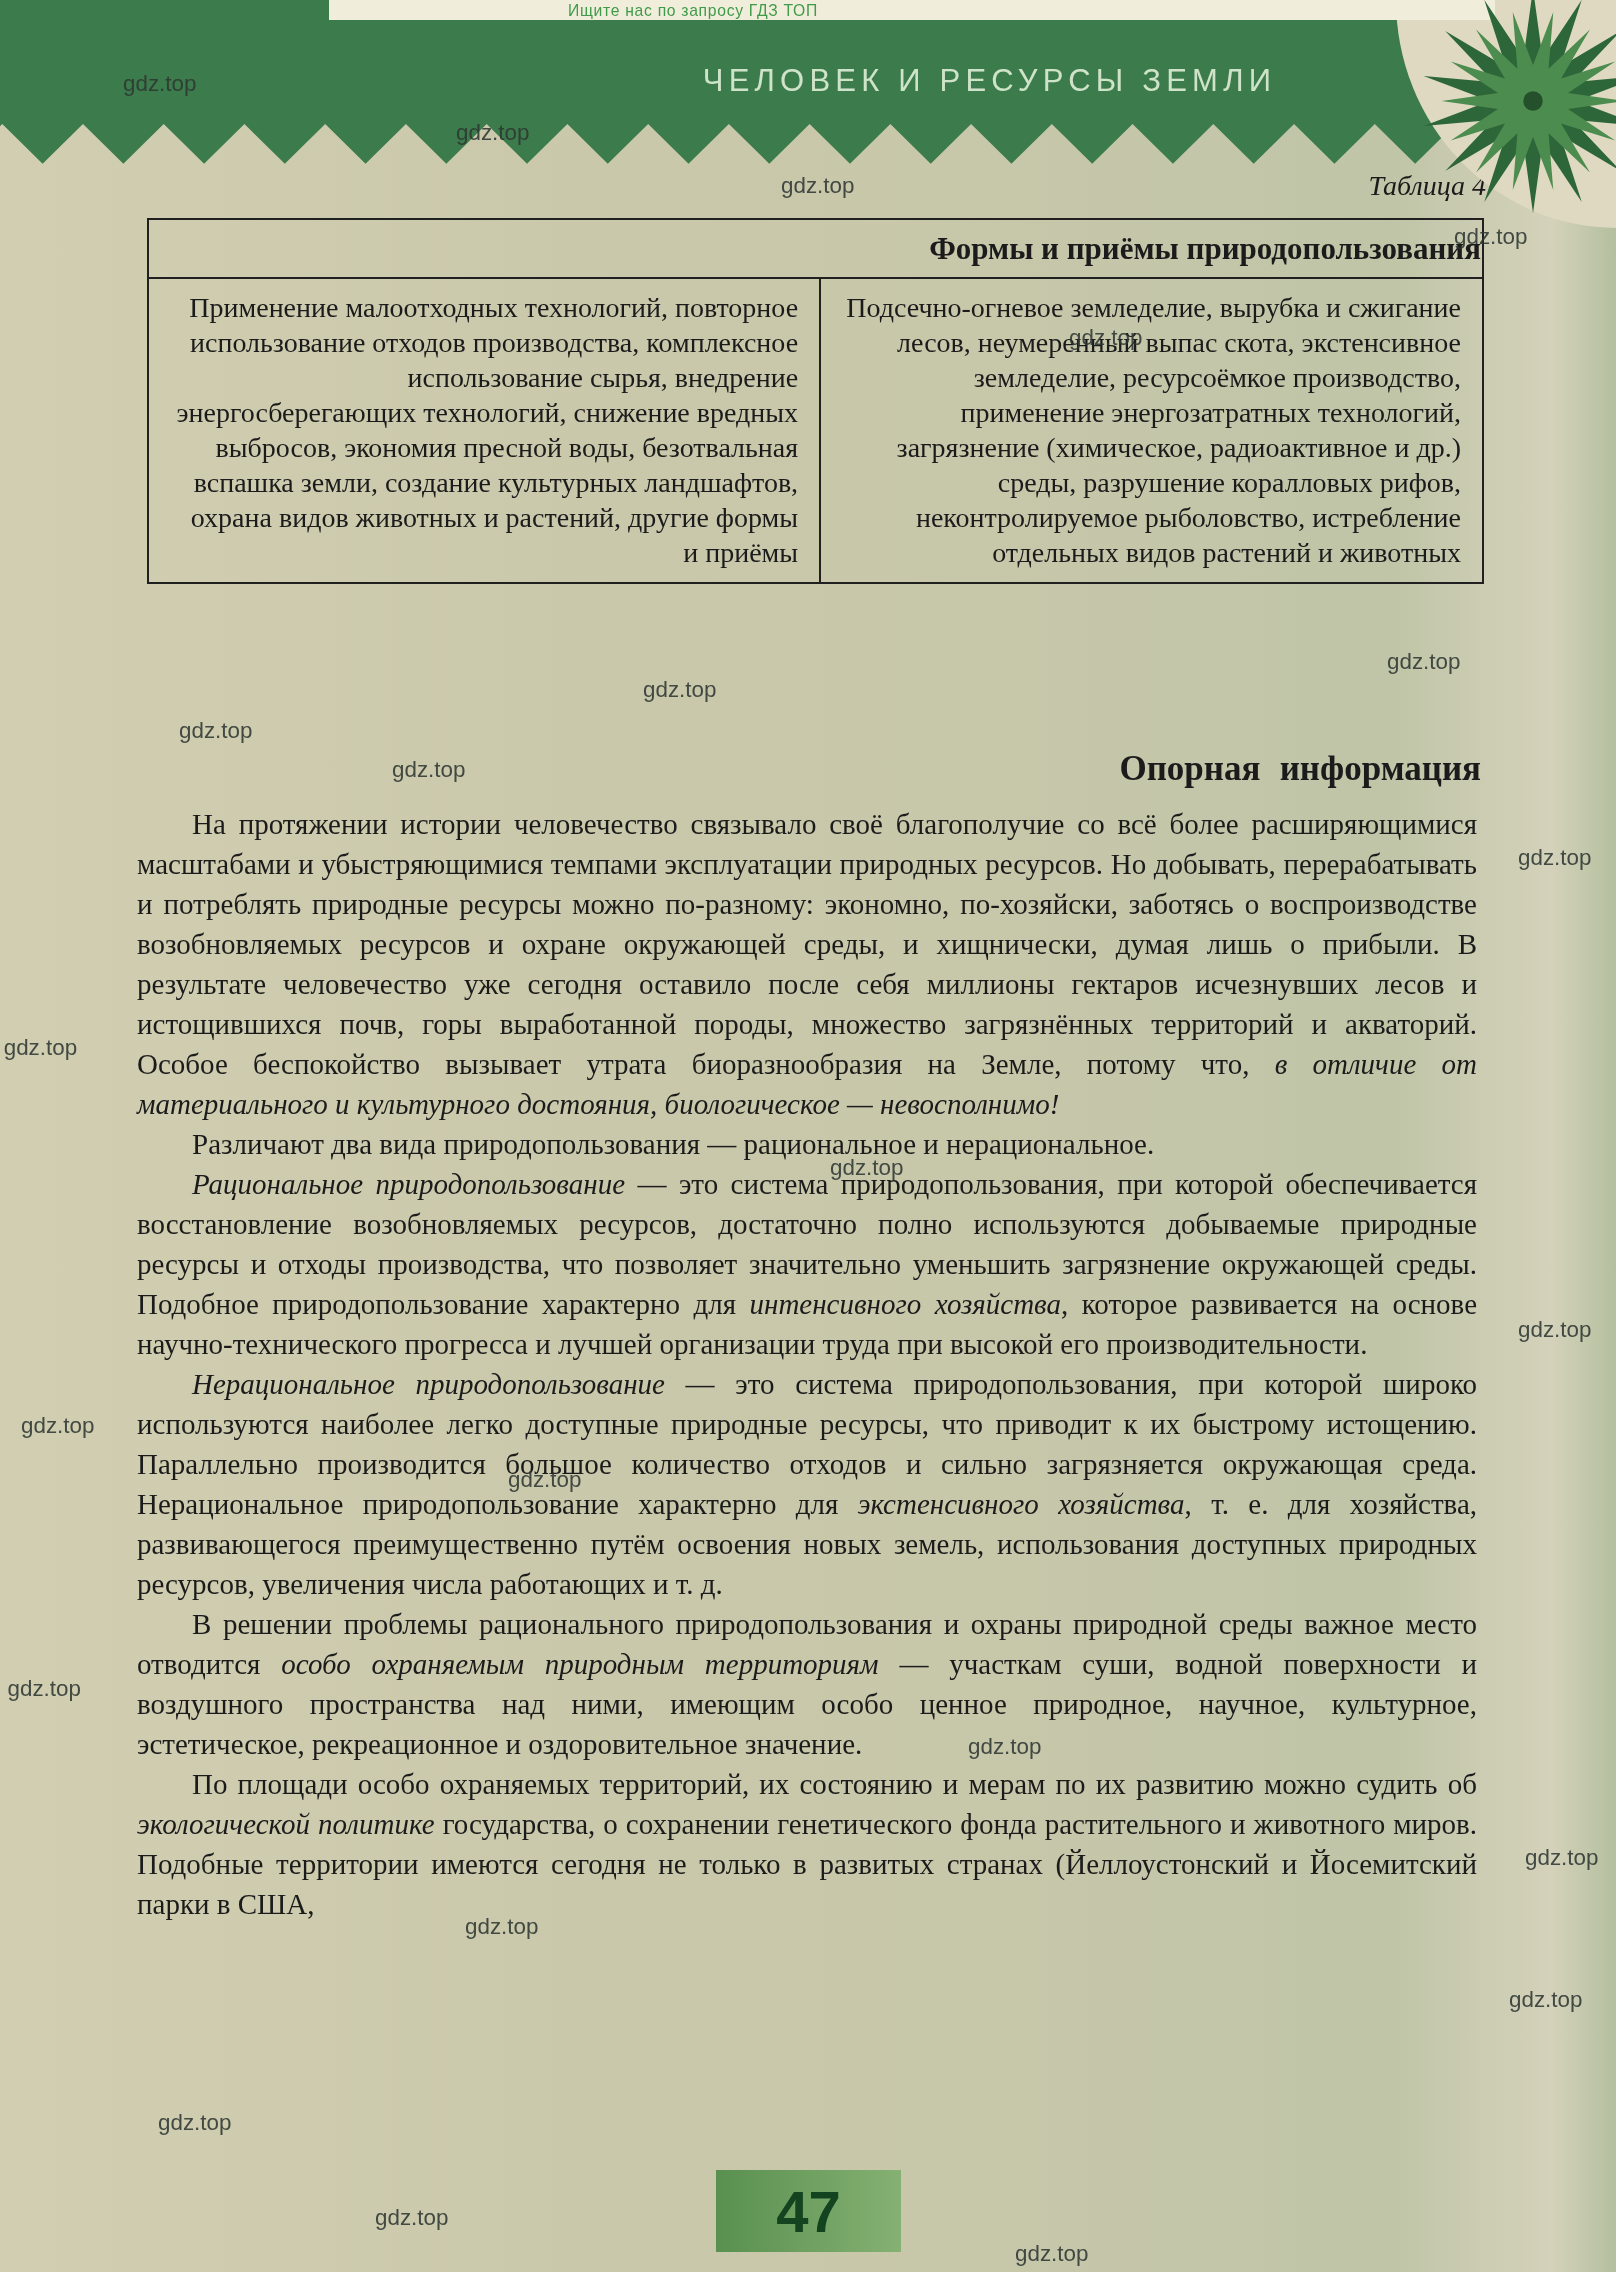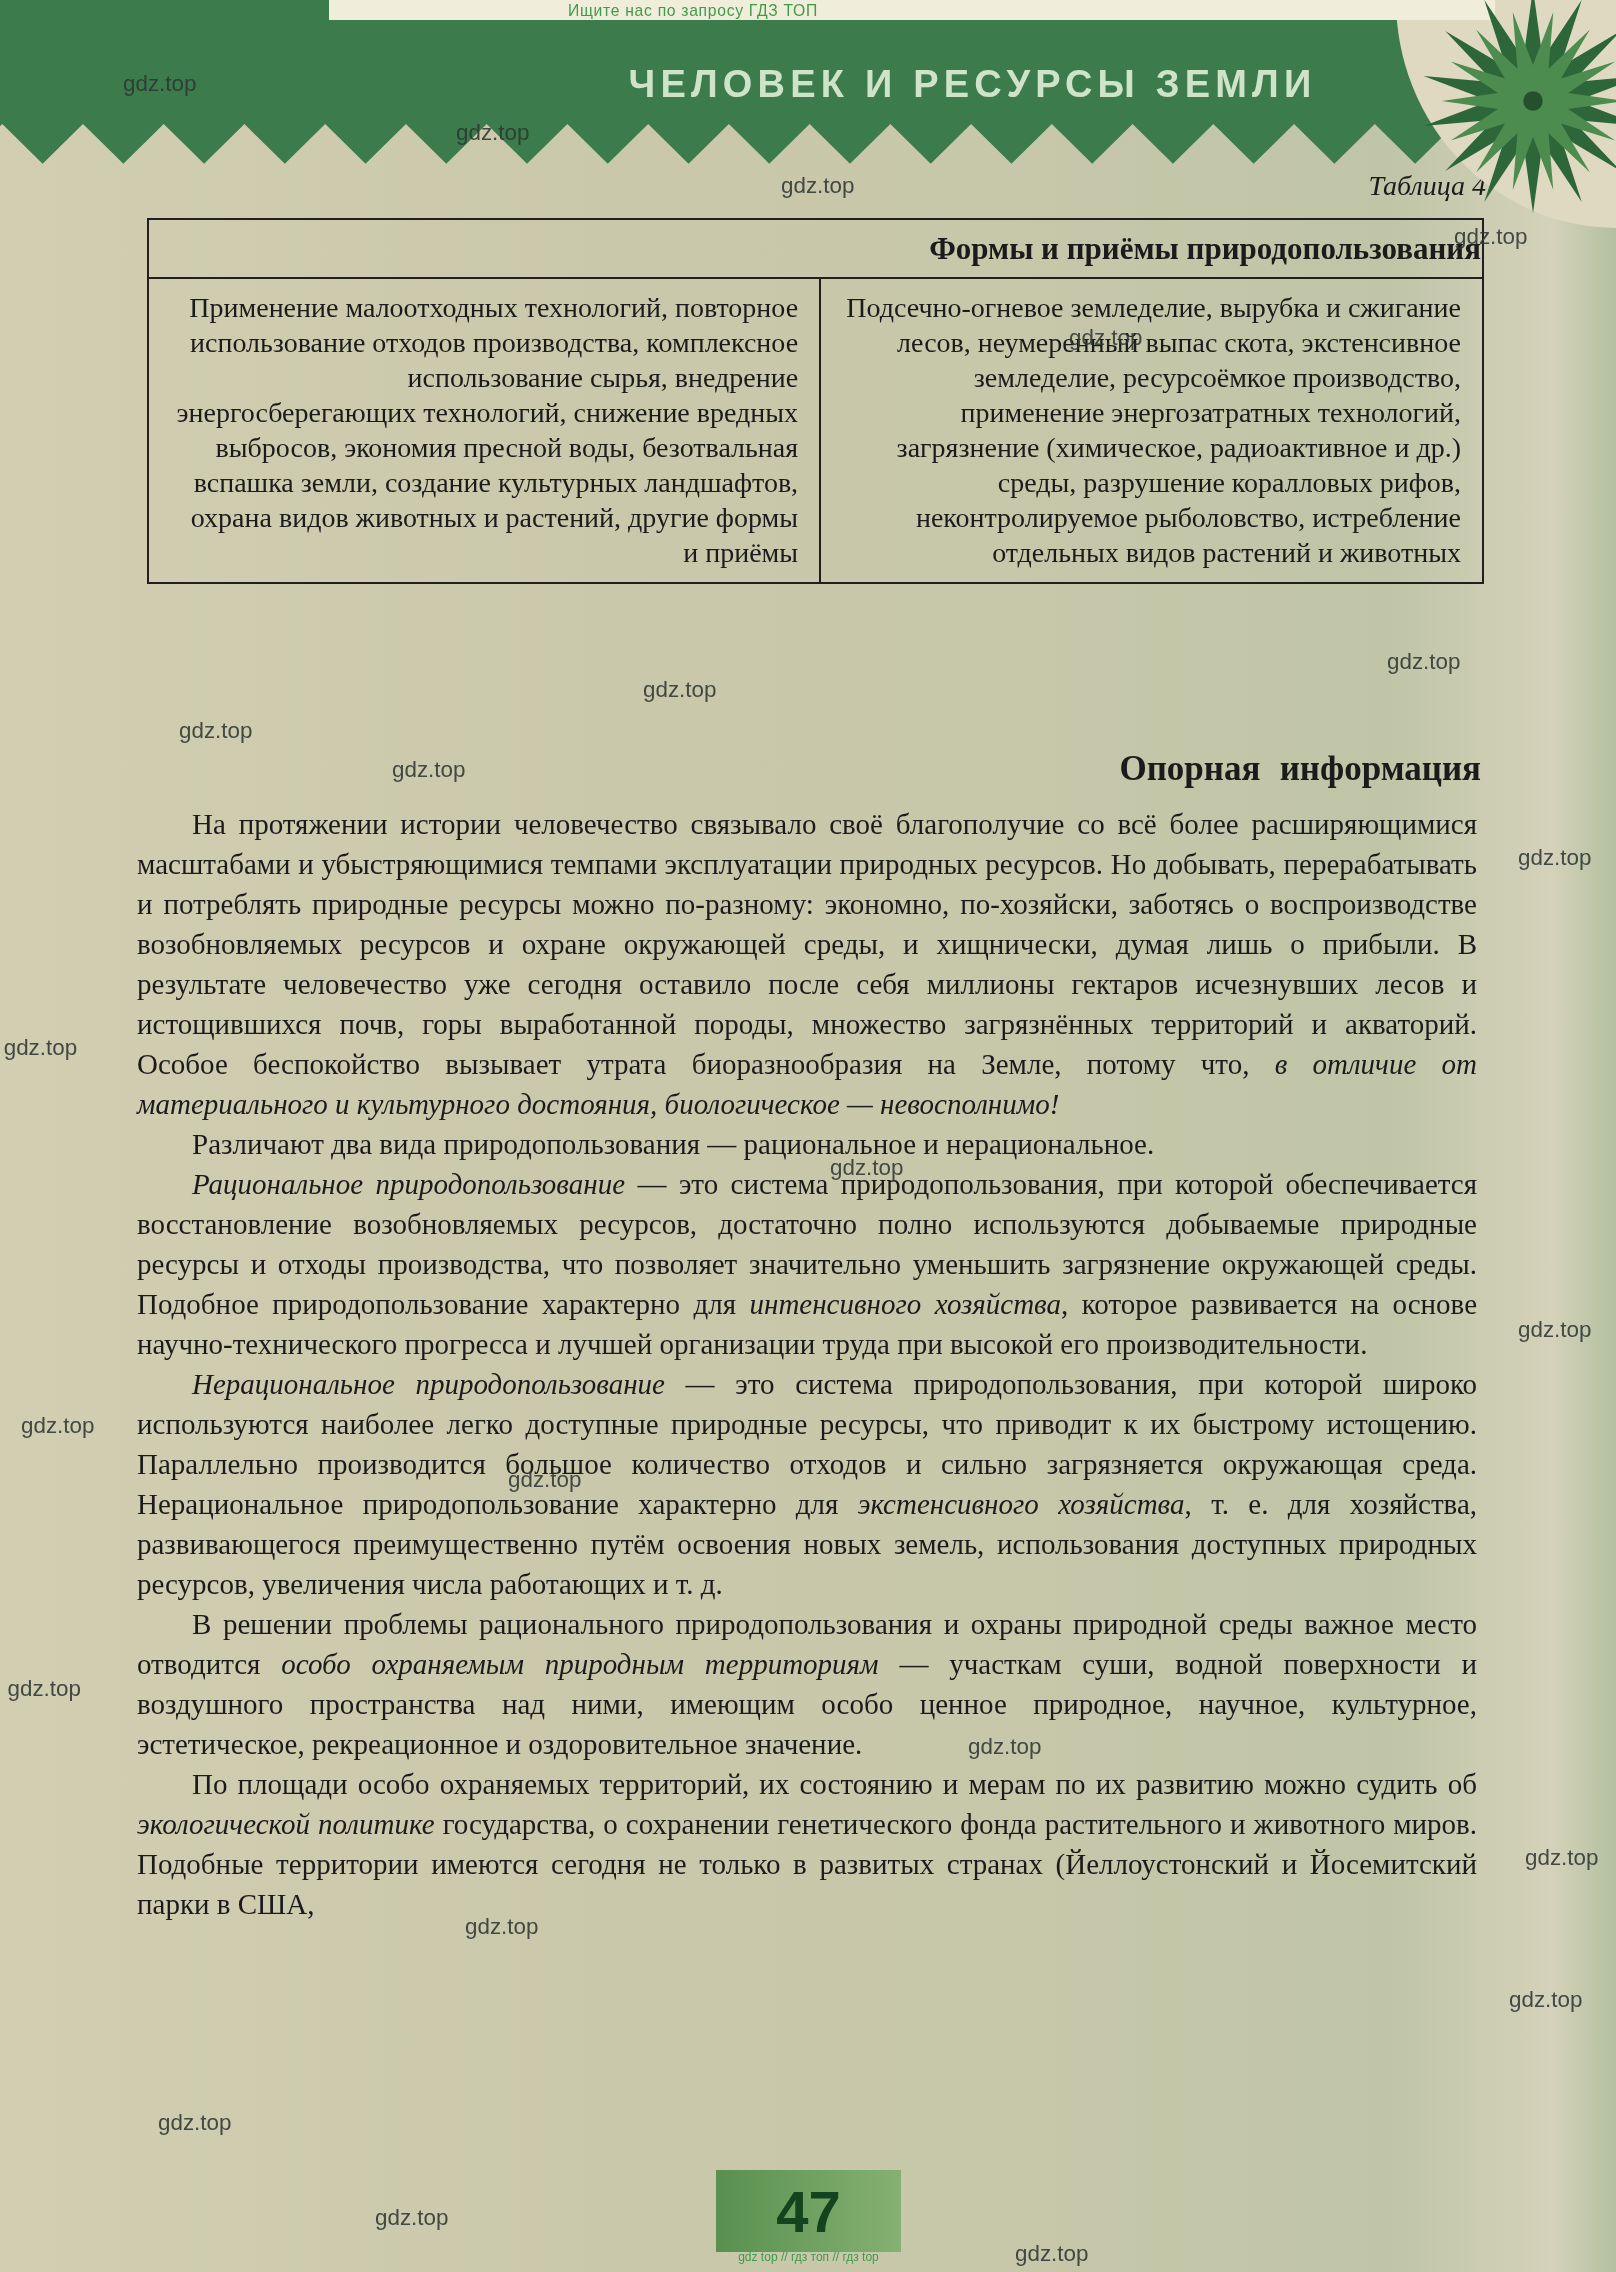--- a/index.html
+++ b/index.html
@@ -5,22 +5,22 @@
   html,body { margin:0; padding:0; background:#888; }
   .page {
     position:relative; width:1617px; height:2273px; overflow:hidden;
     background:linear-gradient(90deg,#d1ceb1 0%,#cac8ab 38%,#c7c7aa 62%,#c0c5a7 86%,#d4d2ba 96%,#b3bf9e 100%);
     font-family:"Liberation Serif", serif; color:#1b1b1b;
   }
   .band-svg { position:absolute; left:0; top:0; width:1617px; height:166px; z-index:1; }
   .top-strip { position:absolute; left:329px; top:0; width:1166px; height:20px; background:#f0edda; z-index:5; }
   .top-note { position:absolute; left:568px; top:1.5px; width:523px; text-align:left;
     font-family:"Liberation Sans", sans-serif; font-size:15.7px; color:#3f9b49; letter-spacing:0.7px; z-index:6; }
-  .band-title { position:absolute; left:524px; top:63px; width:897px; text-align:center; z-index:3;
-    font-family:"Liberation Sans", sans-serif; font-weight:bold; font-size:38px; letter-spacing:5.2px; color:#cfe3c8; }
+  .band-title { position:absolute; left:541px; top:63px; width:897px; text-align:center; z-index:3;
+    font-family:"Liberation Sans", sans-serif; font-weight:normal; font-size:31px; letter-spacing:5.2px; color:#cfe3c8; }
   .corner { position:absolute; right:0; top:0; width:221px; height:228px; background:#ded9c0;
     border-radius:0 0 0 100%; z-index:4; }
   .star-svg { position:absolute; left:1417px; top:-15px; width:232px; height:232px; z-index:5; }
   .table-caption { position:absolute; top:170px; right:131px; font-size:28px; font-style:italic; z-index:2; }
   .nature-table { position:absolute; left:147px; top:218px; width:1337px; border-collapse:collapse; z-index:2; }
   .nature-table th, .nature-table td { border:2.2px solid #202020;text-align:right; }
   .t-title  { height:55px; font-size:31px; font-weight:bold; text-align:center; }
   .t-col    { height:58px; font-size:30px; font-weight:bold; text-align:center; width:50%; }
   .t-cell   { vertical-align:top; padding:10.5px 21px 12px; font-size:28px; line-height:35px; text-align:justify; }
   .section-heading { position:absolute; left:143px; top:749px; width:1338px; margin:0; text-align:right;
@@ -79,21 +79,20 @@
       <p><i>Рациональное природопользование</i><span> — это система природопользования, при которой обеспечивается восстановление возобновляемых ресурсов, достаточно полно используются добываемые природные ресурсы и отходы производства, что позволяет значительно уменьшить загрязнение окружающей среды. Подобное природопользование характерно для </span><i>интенсивного хозяйства</i><span>, которое развивается на основе научно-технического прогресса и лучшей организации труда при высокой его производительности.</span></p>
       <p><i>Нерациональное природопользование</i><span> — это система природопользования, при которой широко используются наиболее легко доступные природные ресурсы, что приводит к их быстрому истощению. Параллельно производится большое количество отходов и сильно загрязняется окружающая среда. Нерациональное природопользование характерно для </span><i>экстенсивного хозяйства</i><span>, т. е. для хозяйства, развивающегося преимущественно путём освоения новых земель, использования доступных природных ресурсов, увеличения числа работающих и т. д.</span></p>
       <p><span>В решении проблемы рационального природопользования и охраны природной среды важное место отводится </span><i>особо охраняемым природным территориям</i><span> — участкам суши, водной поверхности и воздушного пространства над ними, имеющим особо ценное природное, научное, культурное, эстетическое, рекреационное и оздоровительное значение.</span></p>
       <p><span>По площади особо охраняемых территорий, их состоянию и мерам по их развитию можно судить об </span><i>экологической политике</i><span> государства, о сохранении генетического фонда растительного и животного миров. Подобные территории имеются сегодня не только в развитых странах (Йеллоустонский и Йосемитский парки в США,</span></p>
     </div>
 
   <div class="page-num-box">
     <span class="page-num">47</span>
   </div>
 
-  <div class="bottom-note">gdz top // гдз топ // гдз top</div>
 
   <div id="watermarks">
       <span class="watermark" style="left: 123px; top: 71px;">gdz.top</span>
       <span class="watermark" style="left: 456px; top: 120px;">gdz.top</span>
       <span class="watermark" style="left: 781px; top: 173px;">gdz.top</span>
       <span class="watermark" style="left: 1454px; top: 224px;">gdz.top</span>
       <span class="watermark" style="left: 1069px; top: 325px;">gdz.top</span>
       <span class="watermark" style="left: 1387px; top: 649px;">gdz.top</span>
       <span class="watermark" style="left: 643px; top: 677px;">gdz.top</span>
       <span class="watermark" style="left: 179px; top: 718px;">gdz.top</span>

